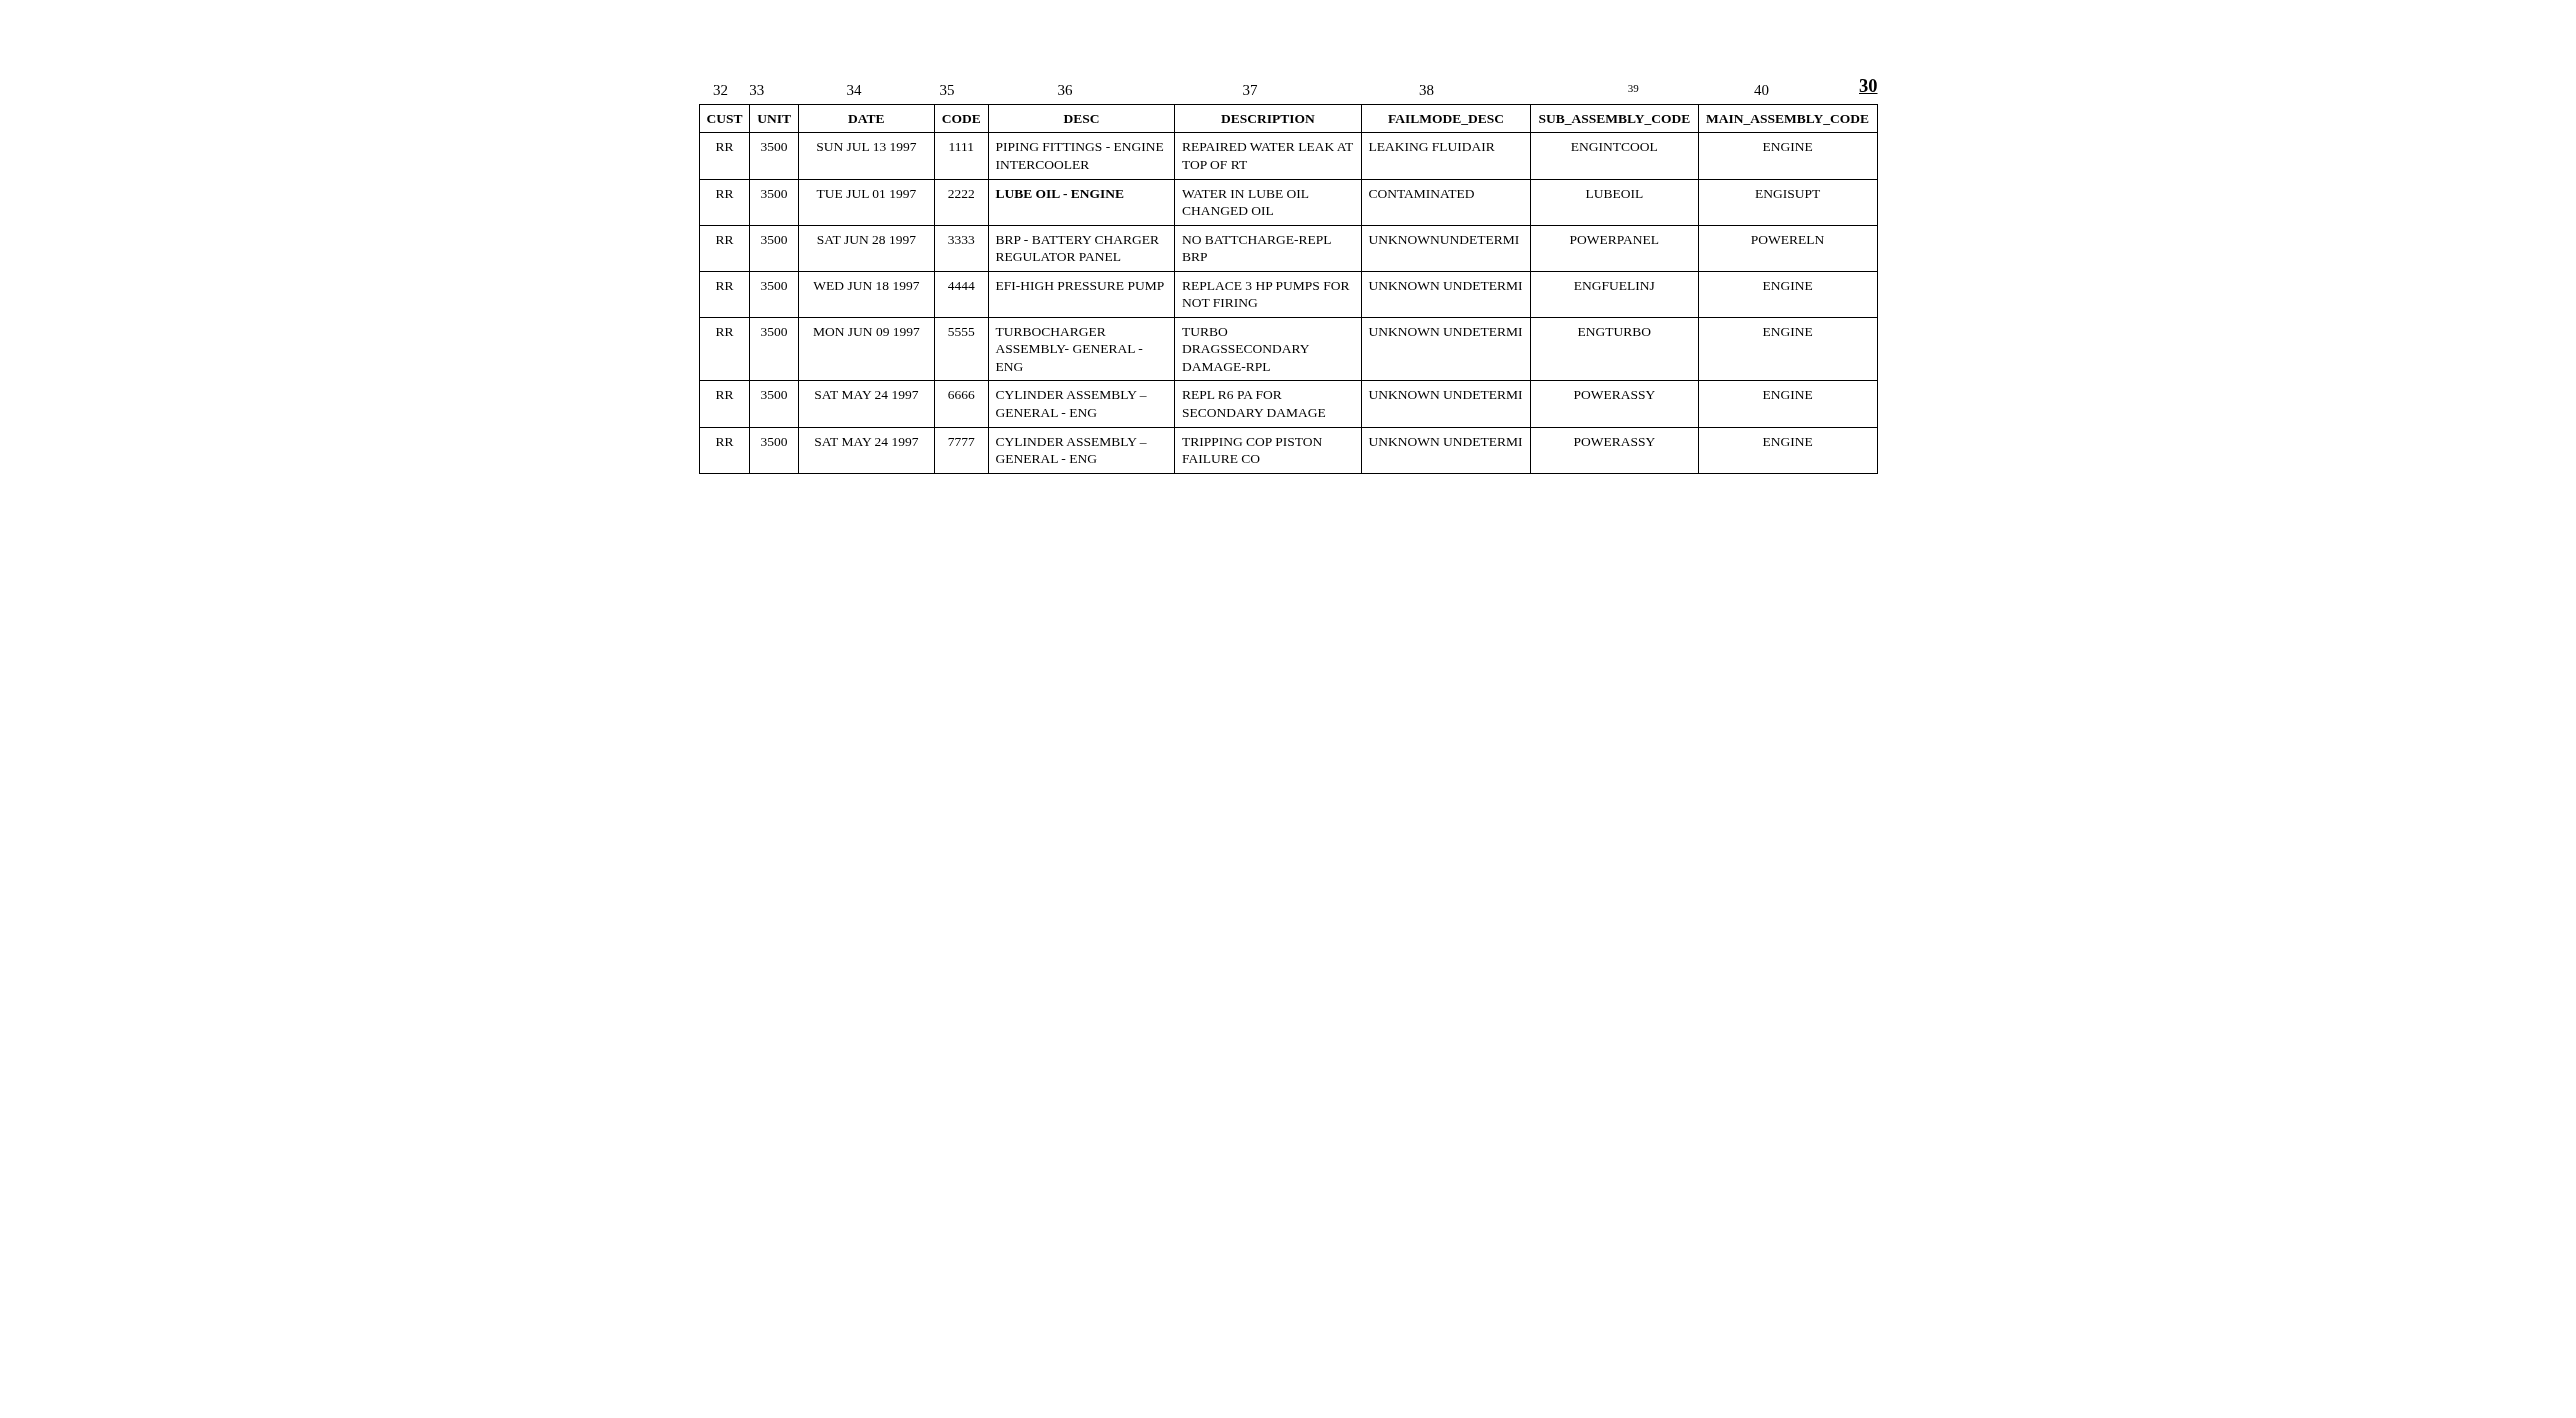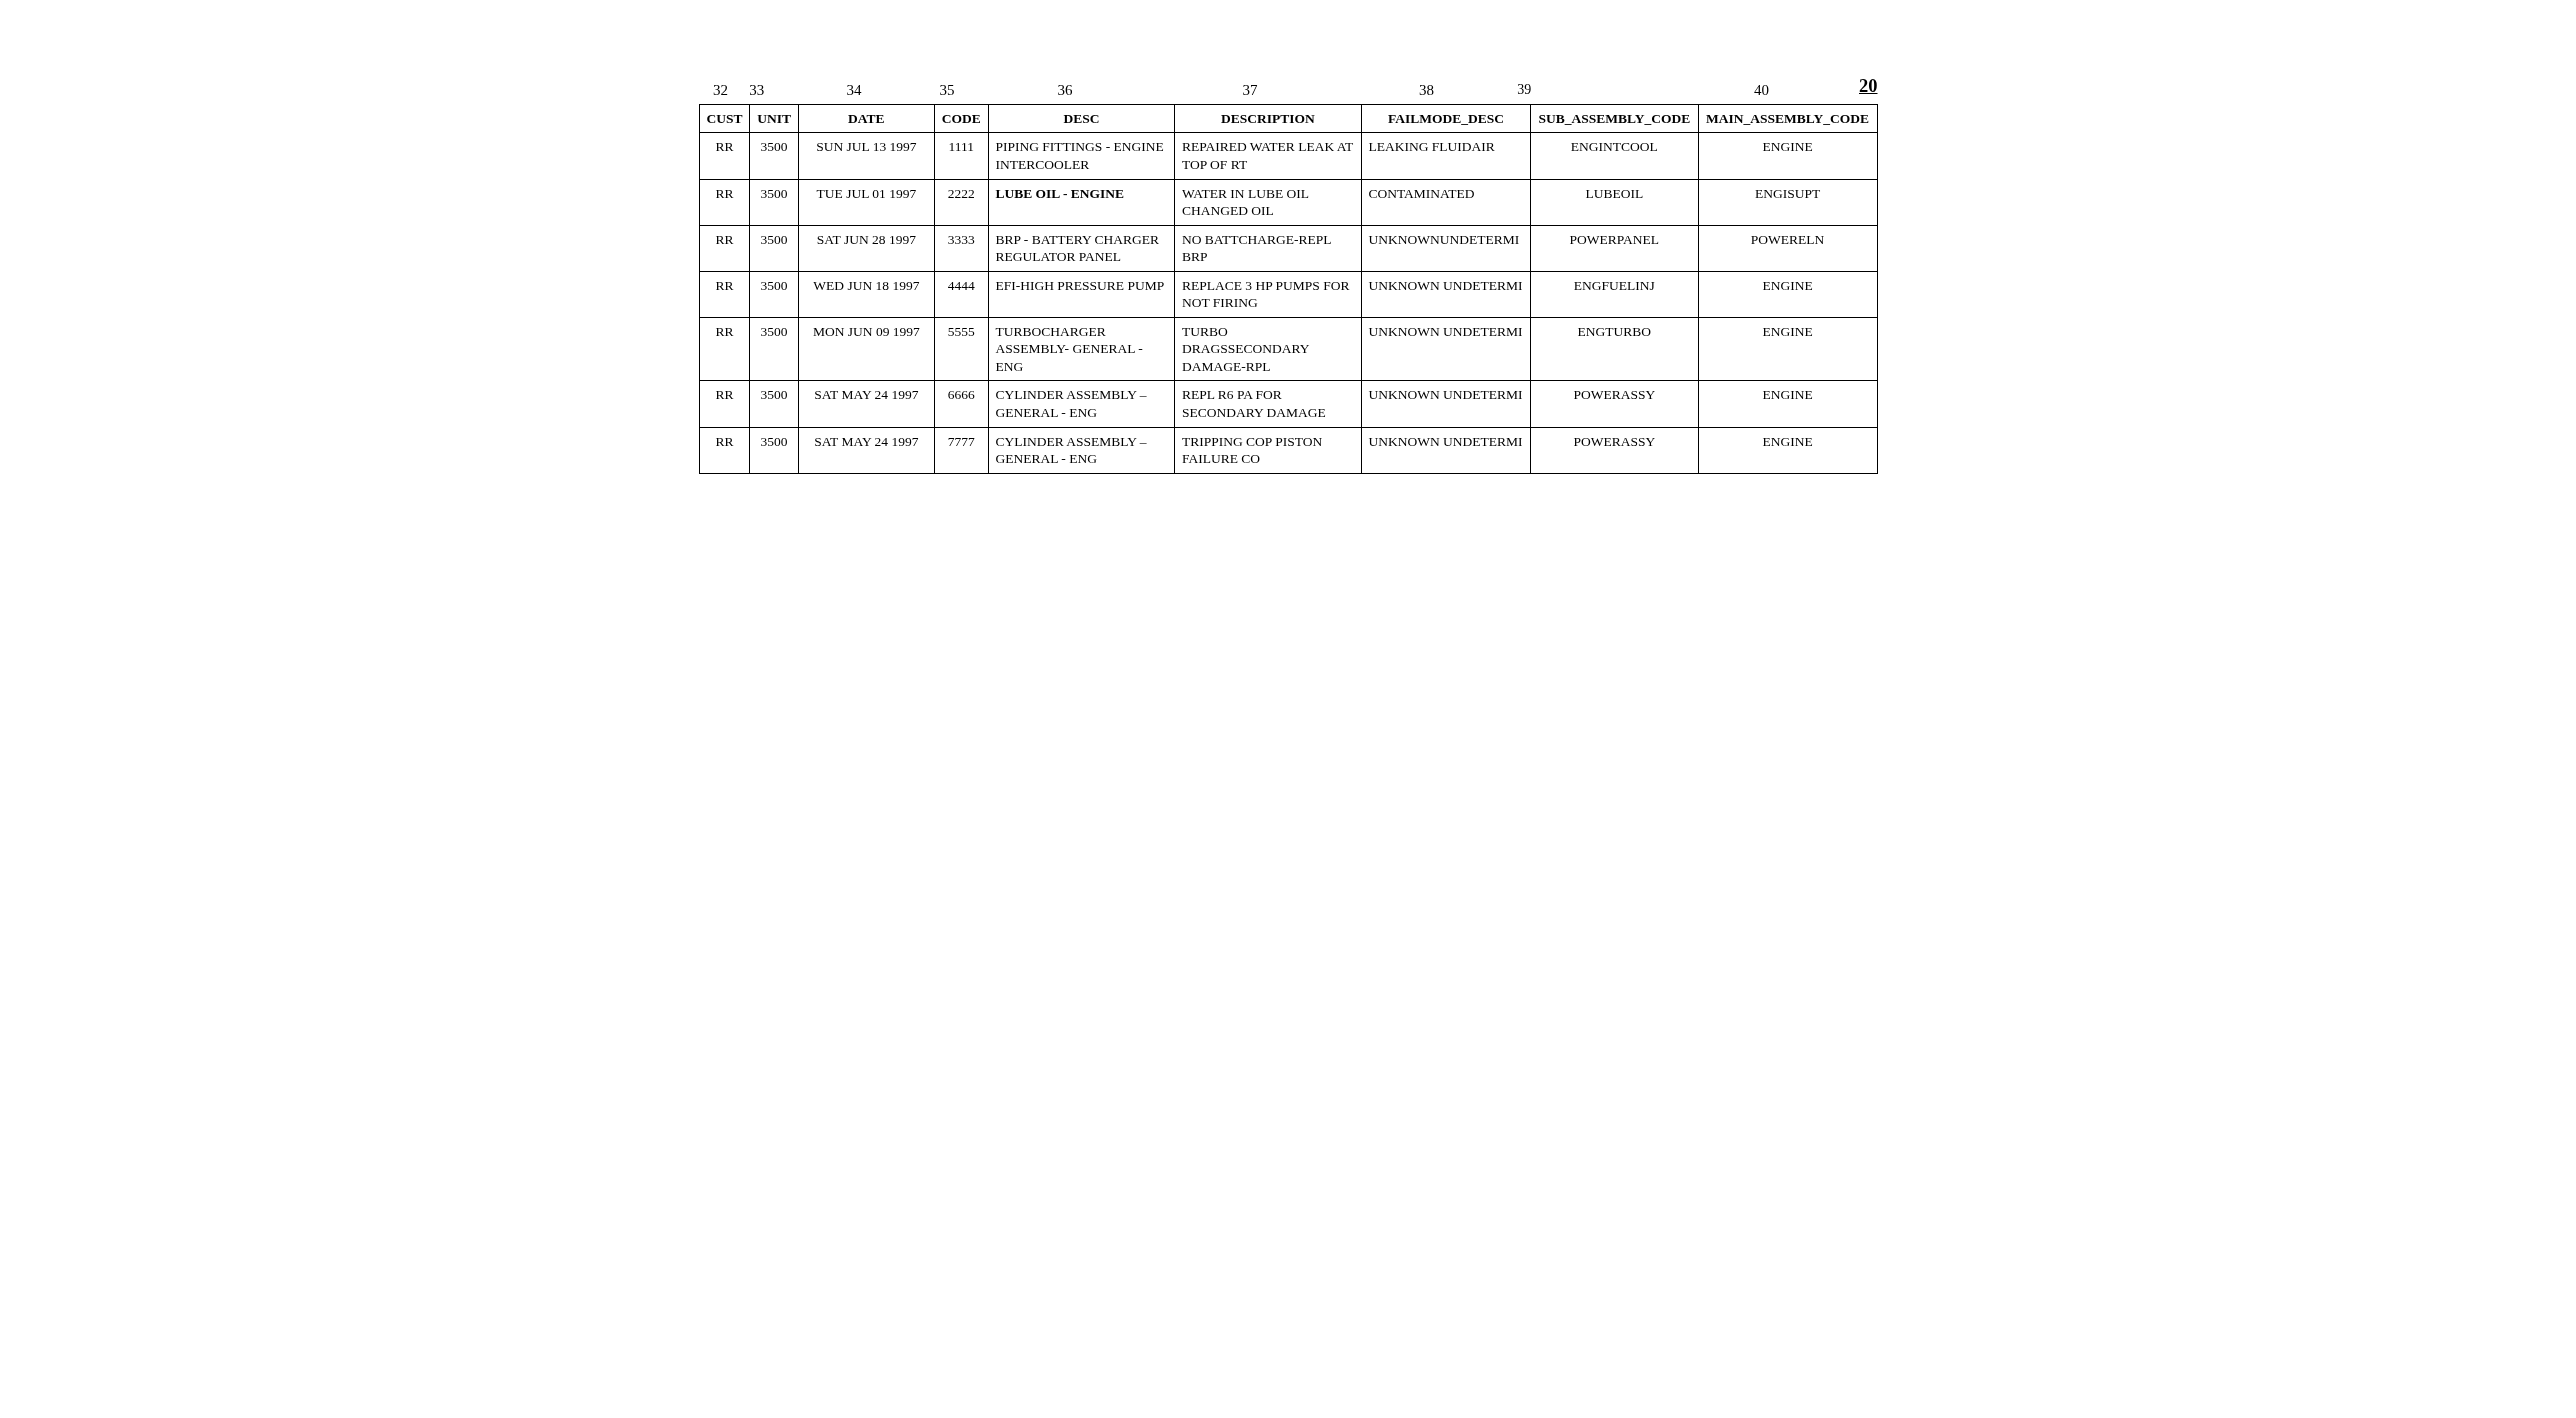--- a/index.html
+++ b/index.html
@@ -60,34 +60,34 @@
     }
     .table-wrapper {
       position: relative;
     }
   </style>
 </head>
 <body>
 
 <div class="page-container">
 
-  <div class="ref-number-top">20</div>
+  <div class="ref-number-top">30</div>
 
   <div style="position:relative; margin-top:42px; margin-bottom:3.4px;">
     <table style="border:none; width:100%;">
       <tbody>
           <tr>
         <td style="border:none; width:44px; text-align:center; font-size:15px; padding-bottom:0;">32</td>
         <td style="border:none; width:44px; text-align:left; font-size:15px; padding-bottom:0;">33</td>
         <td style="border:none; width:135px; text-align:center; font-size:15px; padding-bottom:0;">34</td>
         <td style="border:none; width:51px; text-align:center; font-size:15px; padding-bottom:0;">35</td>
         <td style="border:none; width:185px; text-align:center; font-size:15px; padding-bottom:0;margin-top:20px;">36</td>
         <td style="border:none; width:185px; text-align:center; font-size:15px; padding-bottom:0;">37</td>
         <td style="border:none; width:168px; text-align:center; font-size:15px; padding-bottom:0;">38</td>
-        <td style="border:none; width:135px; text-align:left; font-size:14px; padding-bottom:0;">39</td>
+        <td style="border:none; width:135px; text-align:right; font-size:11px; padding-bottom:0;">39</td>
         <td style="border:none; text-align:center; font-size:15px; padding-bottom:0;">40</td>
       </tr>
     </tbody>
       </table>
   </div>
 
   <div class="table-wrapper">
     <table>
       <thead>
         <tr>

